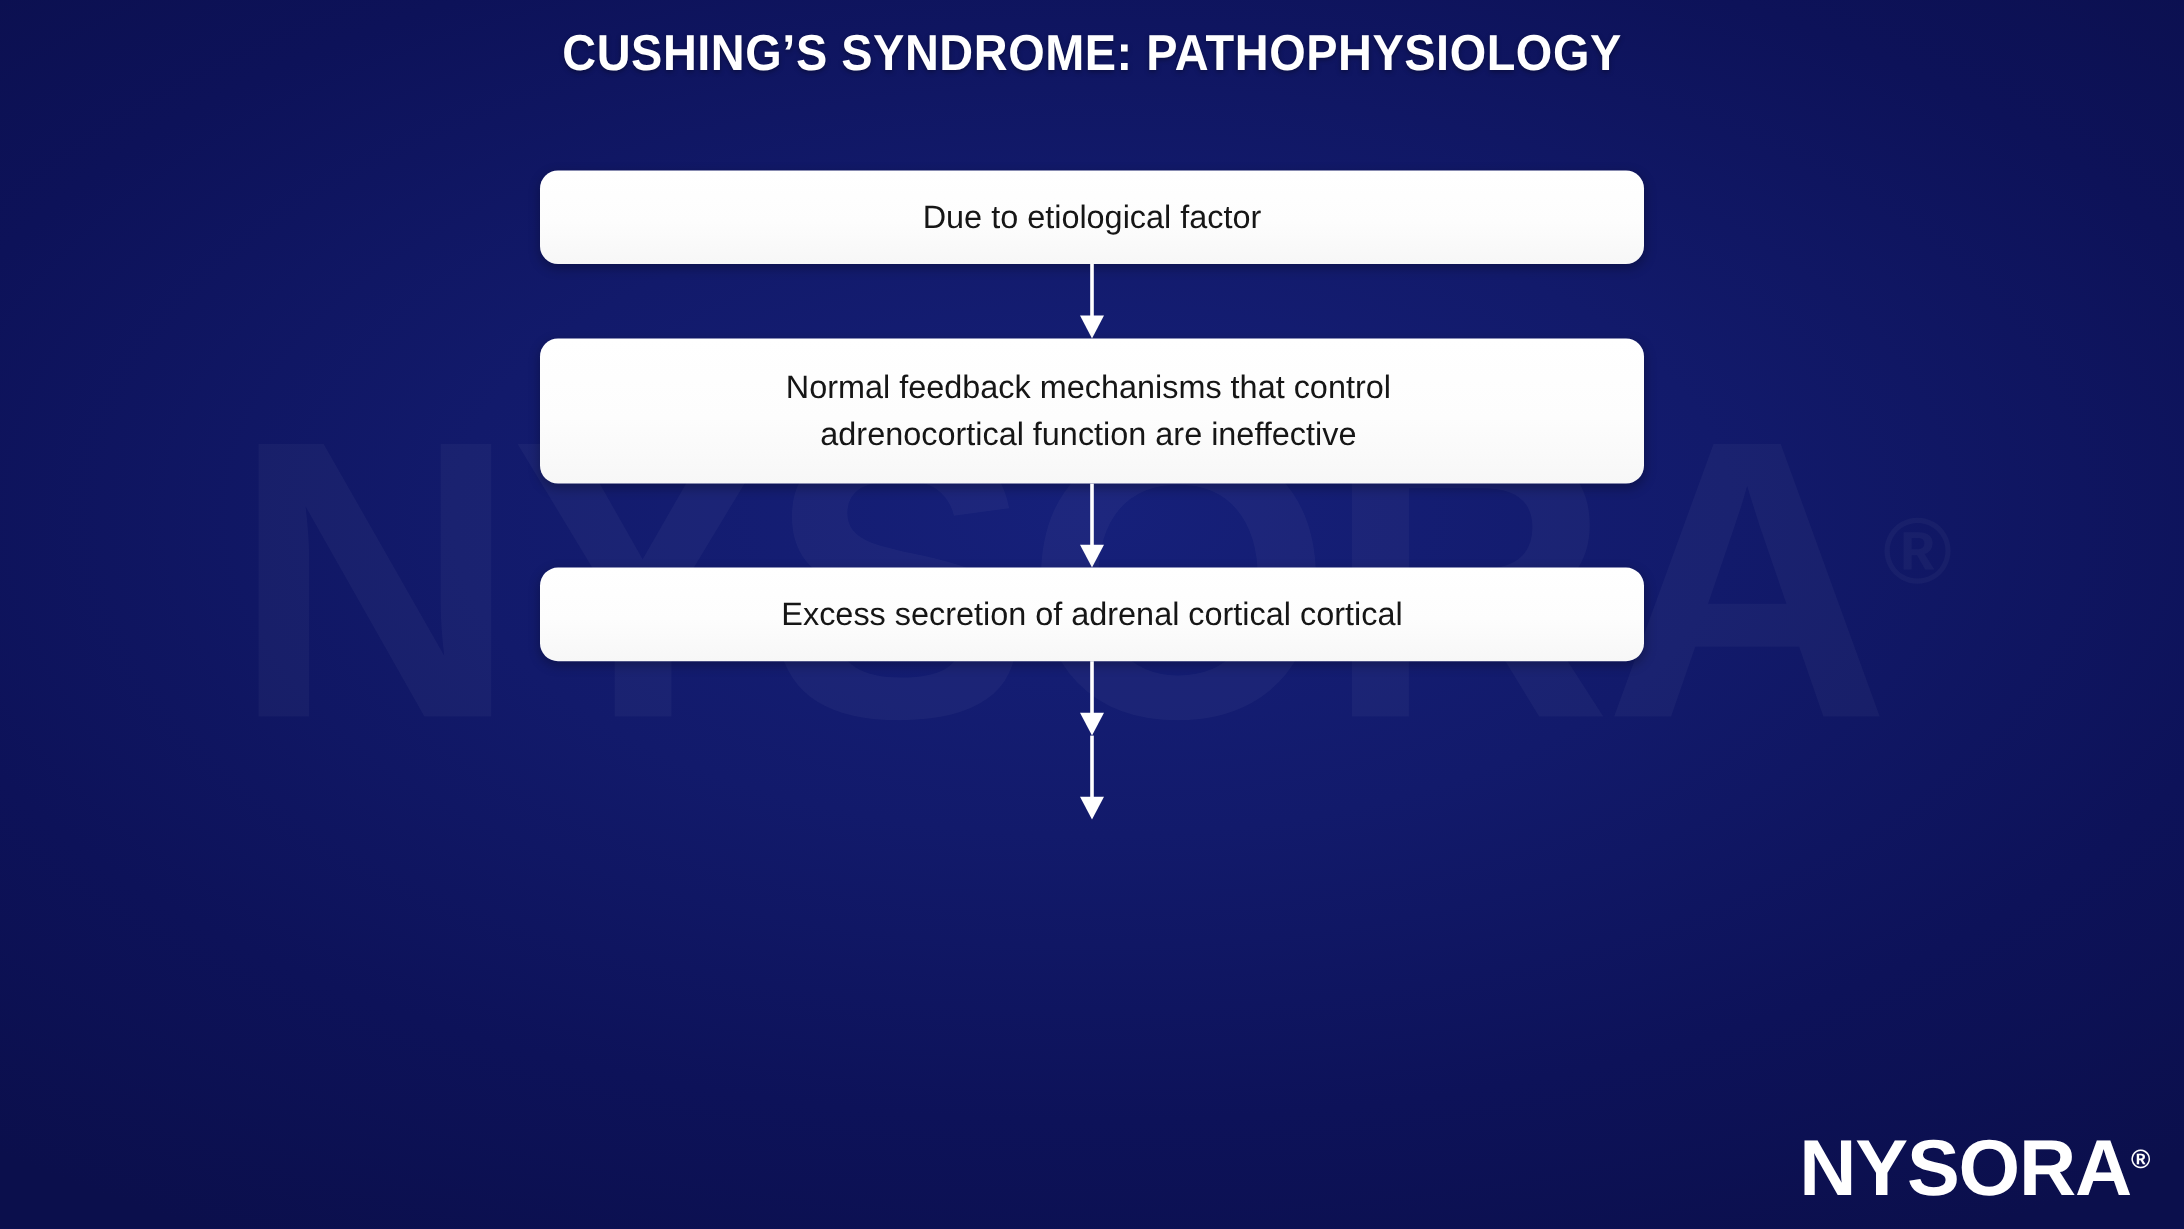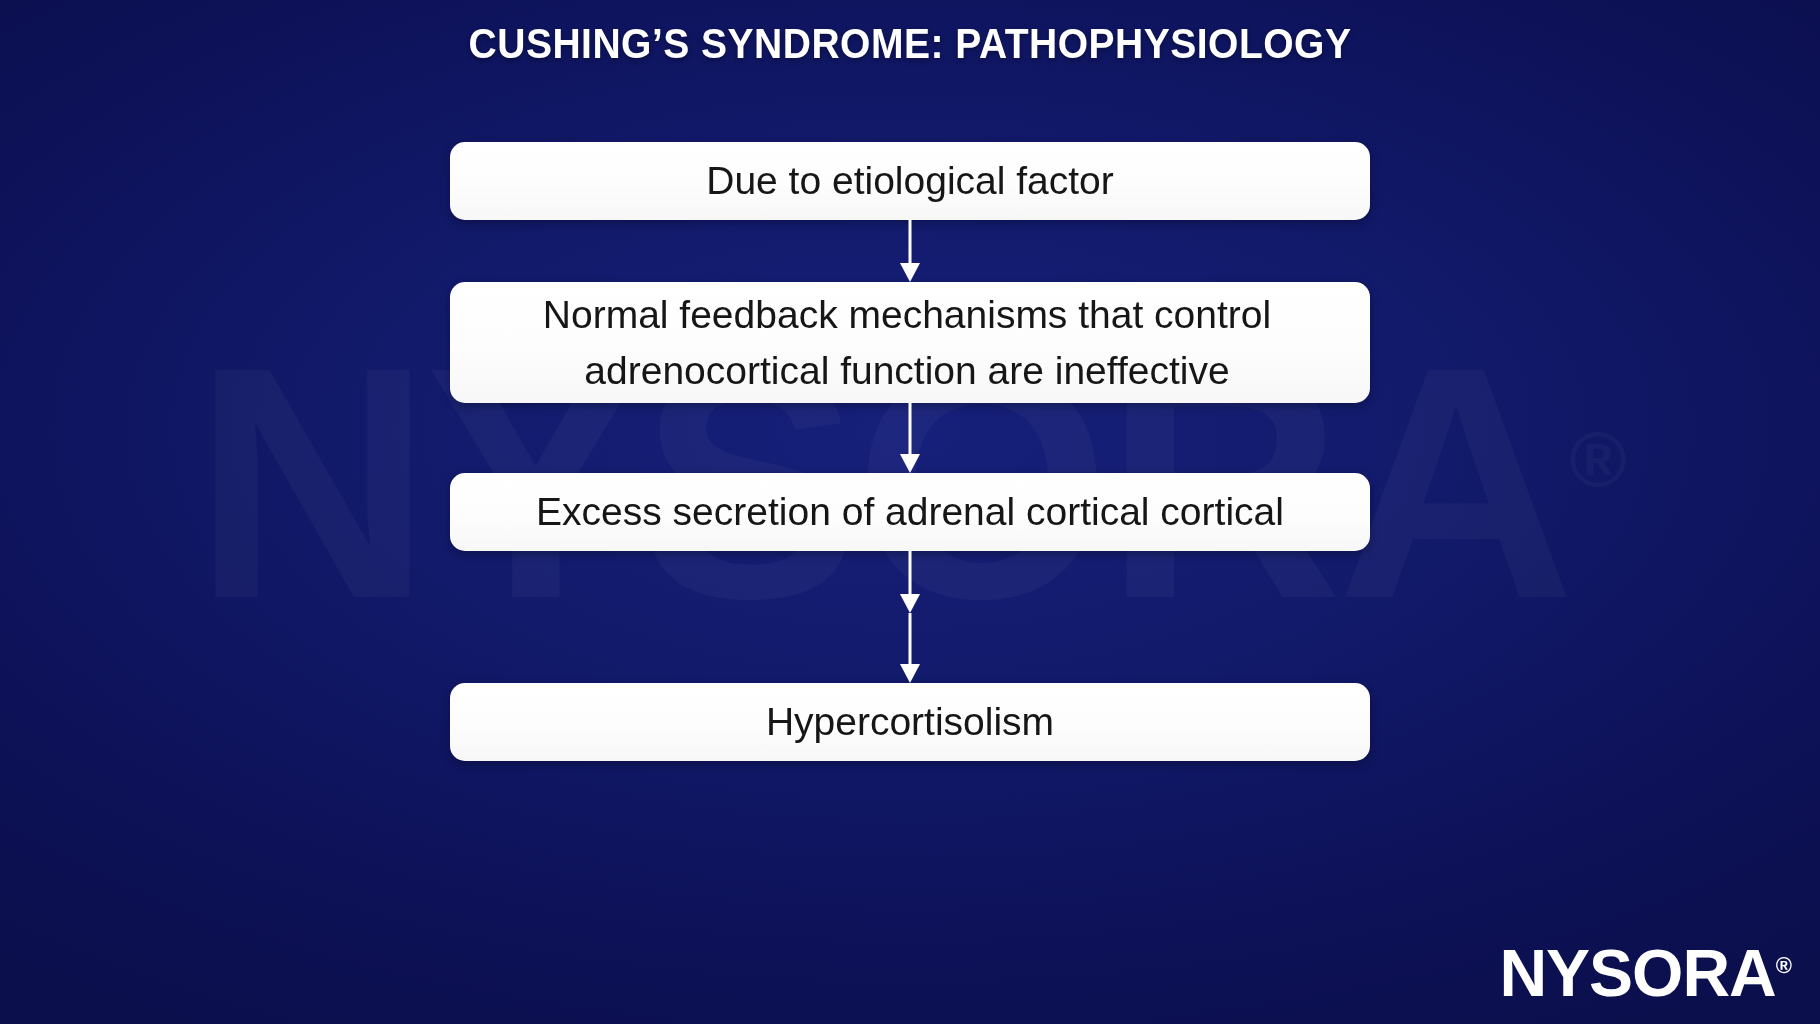--- a/index.html
+++ b/index.html
@@ -67,21 +67,21 @@
   }
 
   .node {
     position: relative;
     width: 920px;
     background: linear-gradient(180deg, #ffffff 0%, #fdfdfd 55%, #f7f7f7 100%);
     border-radius: 15px;
     box-shadow: 0 3px 10px rgba(0, 0, 0, 0.30);
     color: #161616;
     font-family: "Liberation Sans", sans-serif;
-    font-size: 39px;
+    font-size: 27px;
     line-height: 1.42;
     text-align: center;
     display: flex;
     align-items: center;
     justify-content: center;
     box-sizing: border-box;
     padding: 10px 24px;
   }
   .node.h1 { height: 78px; }
   .node.h2 { height: 121px; padding-left: 18px; }
@@ -195,21 +195,18 @@
     </div>
 
 
     <div class="connector c4">
       <div class="arrow">
         <div class="shaft"></div>
         <div class="head"></div>
       </div>
     </div>
 
-    <div class="node h1">
-      <span class="label">Hypercortisolism</span>
-    </div>
 
   </div>
 
   <div class="logo"><span>NYSORA</span><span class="reg">®</span></div>
 
 </div>
 
 </body></html>

